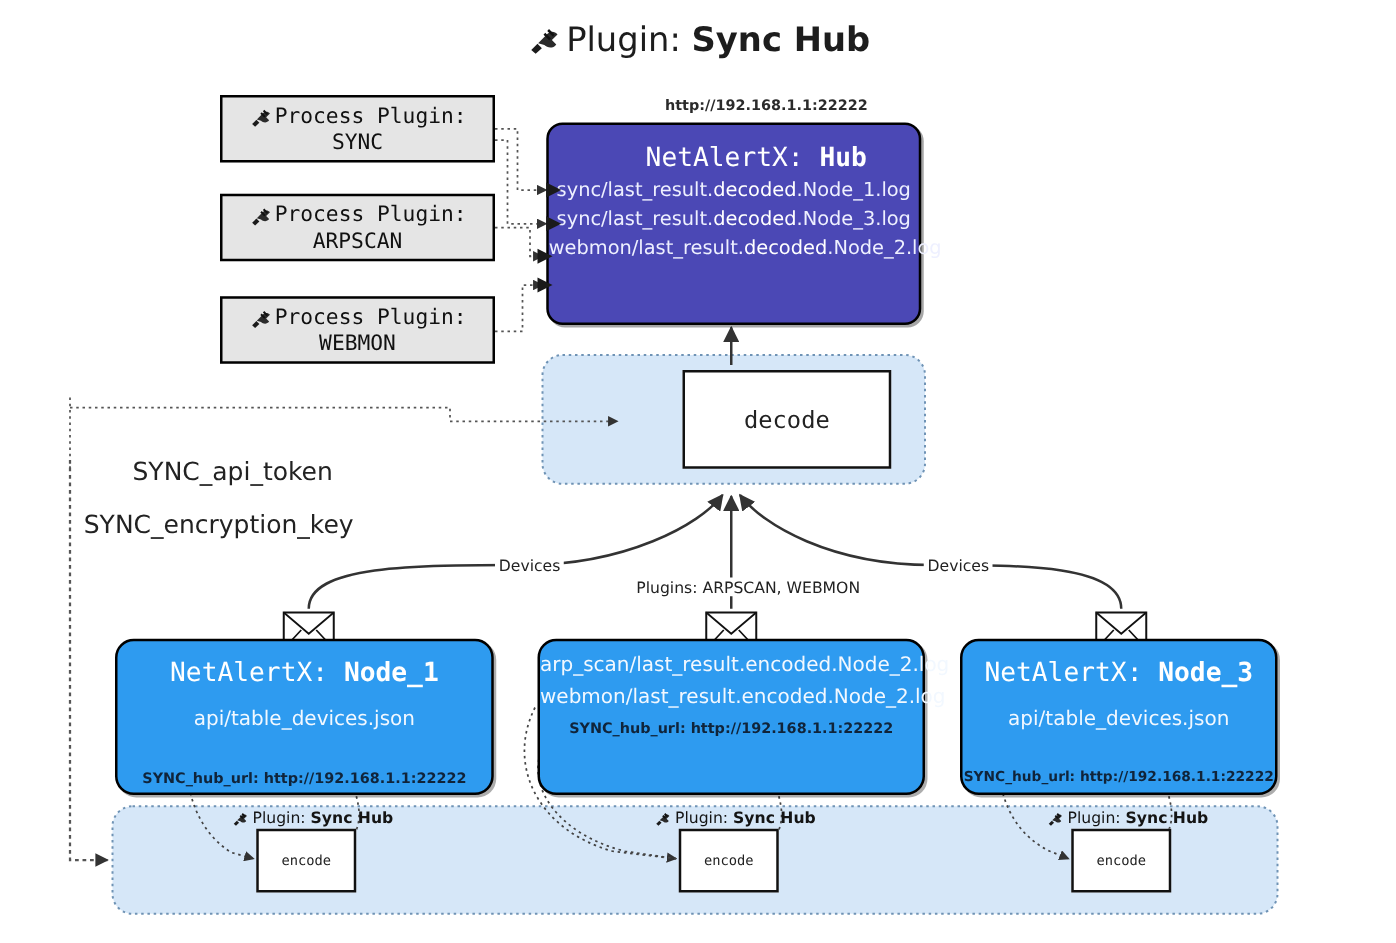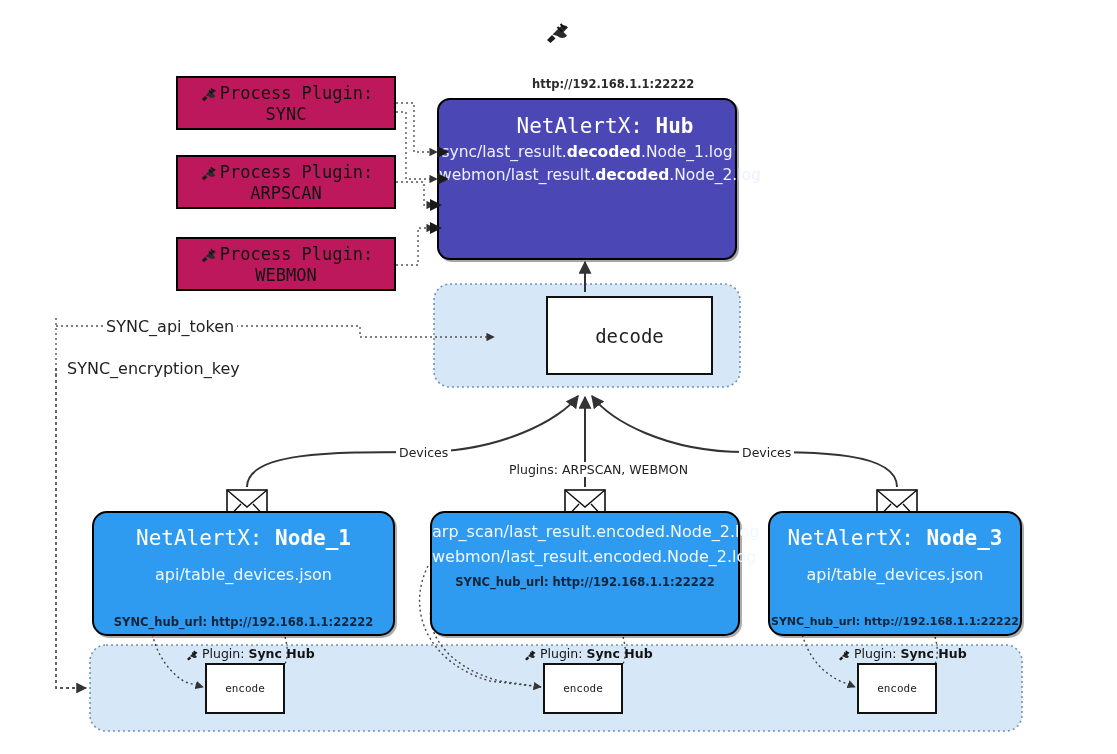--- a/index.html
+++ b/index.html
@@ -19,21 +19,21 @@
   }
   .title-text{
     display:inline-block;font-size:27px;color:#1d1d1d;vertical-align:middle;
     font-family:"DejaVu Sans", sans-serif;
   }
   .title-text b{font-weight:bold;}
   .plug-ico{display:inline-block;vertical-align:middle;margin-right:4px;}
 
   
   .pbox{
-    position:absolute;background:#be185d;border:2px solid #000000;
+    position:absolute;background:#e5e5e5;border:2px solid #000000;
     box-sizing:border-box;
     display:flex;flex-direction:column;align-items:center;justify-content:center;
   }
   .pbox .l1{font-family:"DejaVu Sans Mono", monospace;font-size:17px;color:#111;white-space:nowrap;display:flex;align-items:center;}
   .pbox .l2{font-family:"DejaVu Sans Mono", monospace;font-size:17px;color:#111;margin-top:1px;}
 
   
   .hub{
     position:absolute;background:#4b48b5;border:2px solid #000000;
     border-radius:13px;box-sizing:border-box;
@@ -41,21 +41,21 @@
   }
   .hub .hub-title{
     font-family:"DejaVu Sans Mono", monospace;font-size:21px;color:#ffffff;
     text-align:center;margin-top:14px;padding-left:36px;
   }
   .hub .hub-title b{font-weight:bold;}
   .hub .hub-line{
     font-family:"DejaVu Sans", sans-serif;font-size:15.5px;color:#eef0ff;
     text-align:center;margin-top:5px;white-space:nowrap;
   }
-  .hub .hub-line b{font-weight:bold;color:#ffffff;}
+  .hub .hub-line b{font-weight:normal;color:#ffffff;}
 
   .hub-url{
     position:absolute;font-family:"DejaVu Sans", sans-serif;font-size:11.5px;
     color:#2b2b2b;font-weight:600;white-space:nowrap;
   }
 
   
   .node{
     position:absolute;background:#2e9bf0;border:2px solid #000000;
     border-radius:15px;box-sizing:border-box;
@@ -85,21 +85,21 @@
     position:absolute;font-family:"DejaVu Sans", sans-serif;font-size:12.5px;
     color:#141414;white-space:nowrap;display:flex;align-items:center;
   }
   .eplug b{font-weight:bold;}
 
   
   .elabel{
     position:absolute;font-family:"DejaVu Sans", sans-serif;font-size:12.5px;
     color:#222;background:#ffffff;padding:0 3px;white-space:nowrap;
   }
-  .elabel.big{font-size:16px;}
+  .elabel.big{font-size:20px;margin-top:48px;}
 </style>
 </head>
 <body>
 
 <div id="root">
 
   <svg id="canvas" xmlns="http://www.w3.org/2000/svg">
     <defs>
       <marker id="arrowSolid" viewBox="0 0 10 10" refX="9" refY="5" markerWidth="6.5" markerHeight="6.5" orient="auto-start-reverse">
         <path d="M0,0 L10,5 L0,10 z" fill="#333"></path>
@@ -155,21 +155,21 @@
     <path d="M806,566 C790,612 800,662 840,681 L855,687" fill="none" stroke="#444" stroke-width="1.4" stroke-dasharray="2 3" marker-end="url(#arrowDot)"></path>
   </svg>
 
   <div class="title-wrap">
     <span class="plug-ico">
       <svg width="28" height="28" viewBox="0 0 28 28" xmlns="http://www.w3.org/2000/svg">
         <path d="M4 24 L9 19 L12.5 22.5 L7.5 27 Z" fill="#1b1b1b"></path>
         <path d="M9.5 18.5 L17 11 C19.5 8.5 23 9 25 11.5 L20.5 16 L24 19.5 C21.5 23 17 22.5 14.5 20 Z" fill="#2b2b2b"></path>
         <path d="M17.5 8 L22 12.5 M14.5 11 L19 15.5" stroke="#111" stroke-width="2" fill="none"></path>
       </svg>
-    </span>
+    </span><span class="title-text"><span>Plugin:</span> <b>Sync Hub</b></span>
   </div>
 
   <div class="pbox" style="left:176px;top:76px;width:220px;height:54px;">
     <div class="l1">
       <span style="display:inline-flex;margin-right:2px;">
         <svg width="19" height="19" viewBox="0 0 28 28" xmlns="http://www.w3.org/2000/svg">
           <path d="M4 24 L9 19 L12.5 22.5 L7.5 27 Z" fill="#1b1b1b"></path>
           <path d="M9.5 18.5 L17 11 C19.5 8.5 23 9 25 11.5 L20.5 16 L24 19.5 C21.5 23 17 22.5 14.5 20 Z" fill="#2b2b2b"></path>
           <path d="M17.5 8 L22 12.5 M14.5 11 L19 15.5" stroke="#111" stroke-width="2.4" fill="none"></path>
         </svg>
@@ -211,20 +211,23 @@
 
   <div class="hub" style="left:437px;top:98px;width:300px;height:162px;">
     <div class="hub-title">
       <span>NetAlertX:</span>
       <b>Hub</b>
     </div>
     <div class="hub-line">
       <span>sync/last_result.</span><b>decoded</b><span>.Node_1.log</span>
     </div>
     <div class="hub-line">
+      <span>sync/last_result.</span><b>decoded</b><span>.Node_3.log</span>
+    </div>
+    <div class="hub-line">
       <span>webmon/last_result.</span><b>decoded</b><span>.Node_2.log</span>
     </div>
   </div>
 
   <div class="ebox" style="left:502px;top:296px;width:167px;height:79px;font-size:19px;margin-left:44px;">
     <span>decode</span>
   </div>
 
   <div class="elabel big" style="left:103px;top:317px;">SYNC_api_token</div>
   <div class="elabel big" style="left:64px;top:359px;">SYNC_encryption_key</div>

